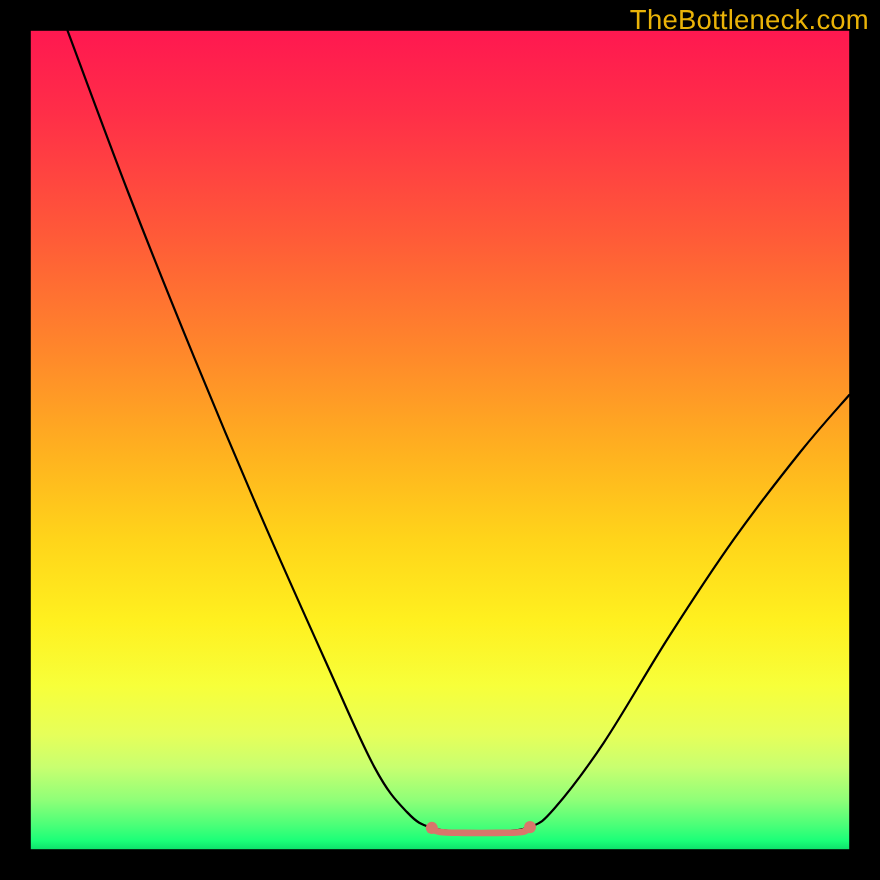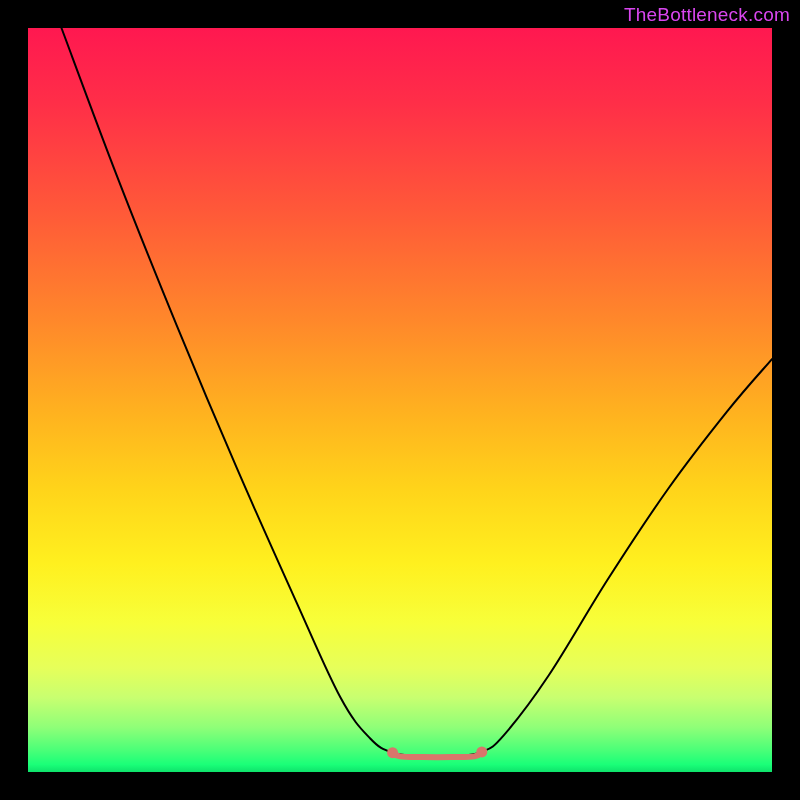--- a/index.html
+++ b/index.html
@@ -14,22 +14,22 @@
   .frame {
     position: relative;
     width: 800px;
     height: 800px;
     background: #000;
   }
   .watermark {
     position: absolute;
     top: 4px;
     right: 10px;
-    color: #d946ef;
-    font-size: 19px;
+    color: #eab308;
+    font-size: 25px;
     font-weight: 400;
     letter-spacing: 0.2px;
     z-index: 5;
   }
   .plot-area {
     position: absolute;
     left: 28px;
     top: 28px;
     width: 744px;
     height: 744px;

